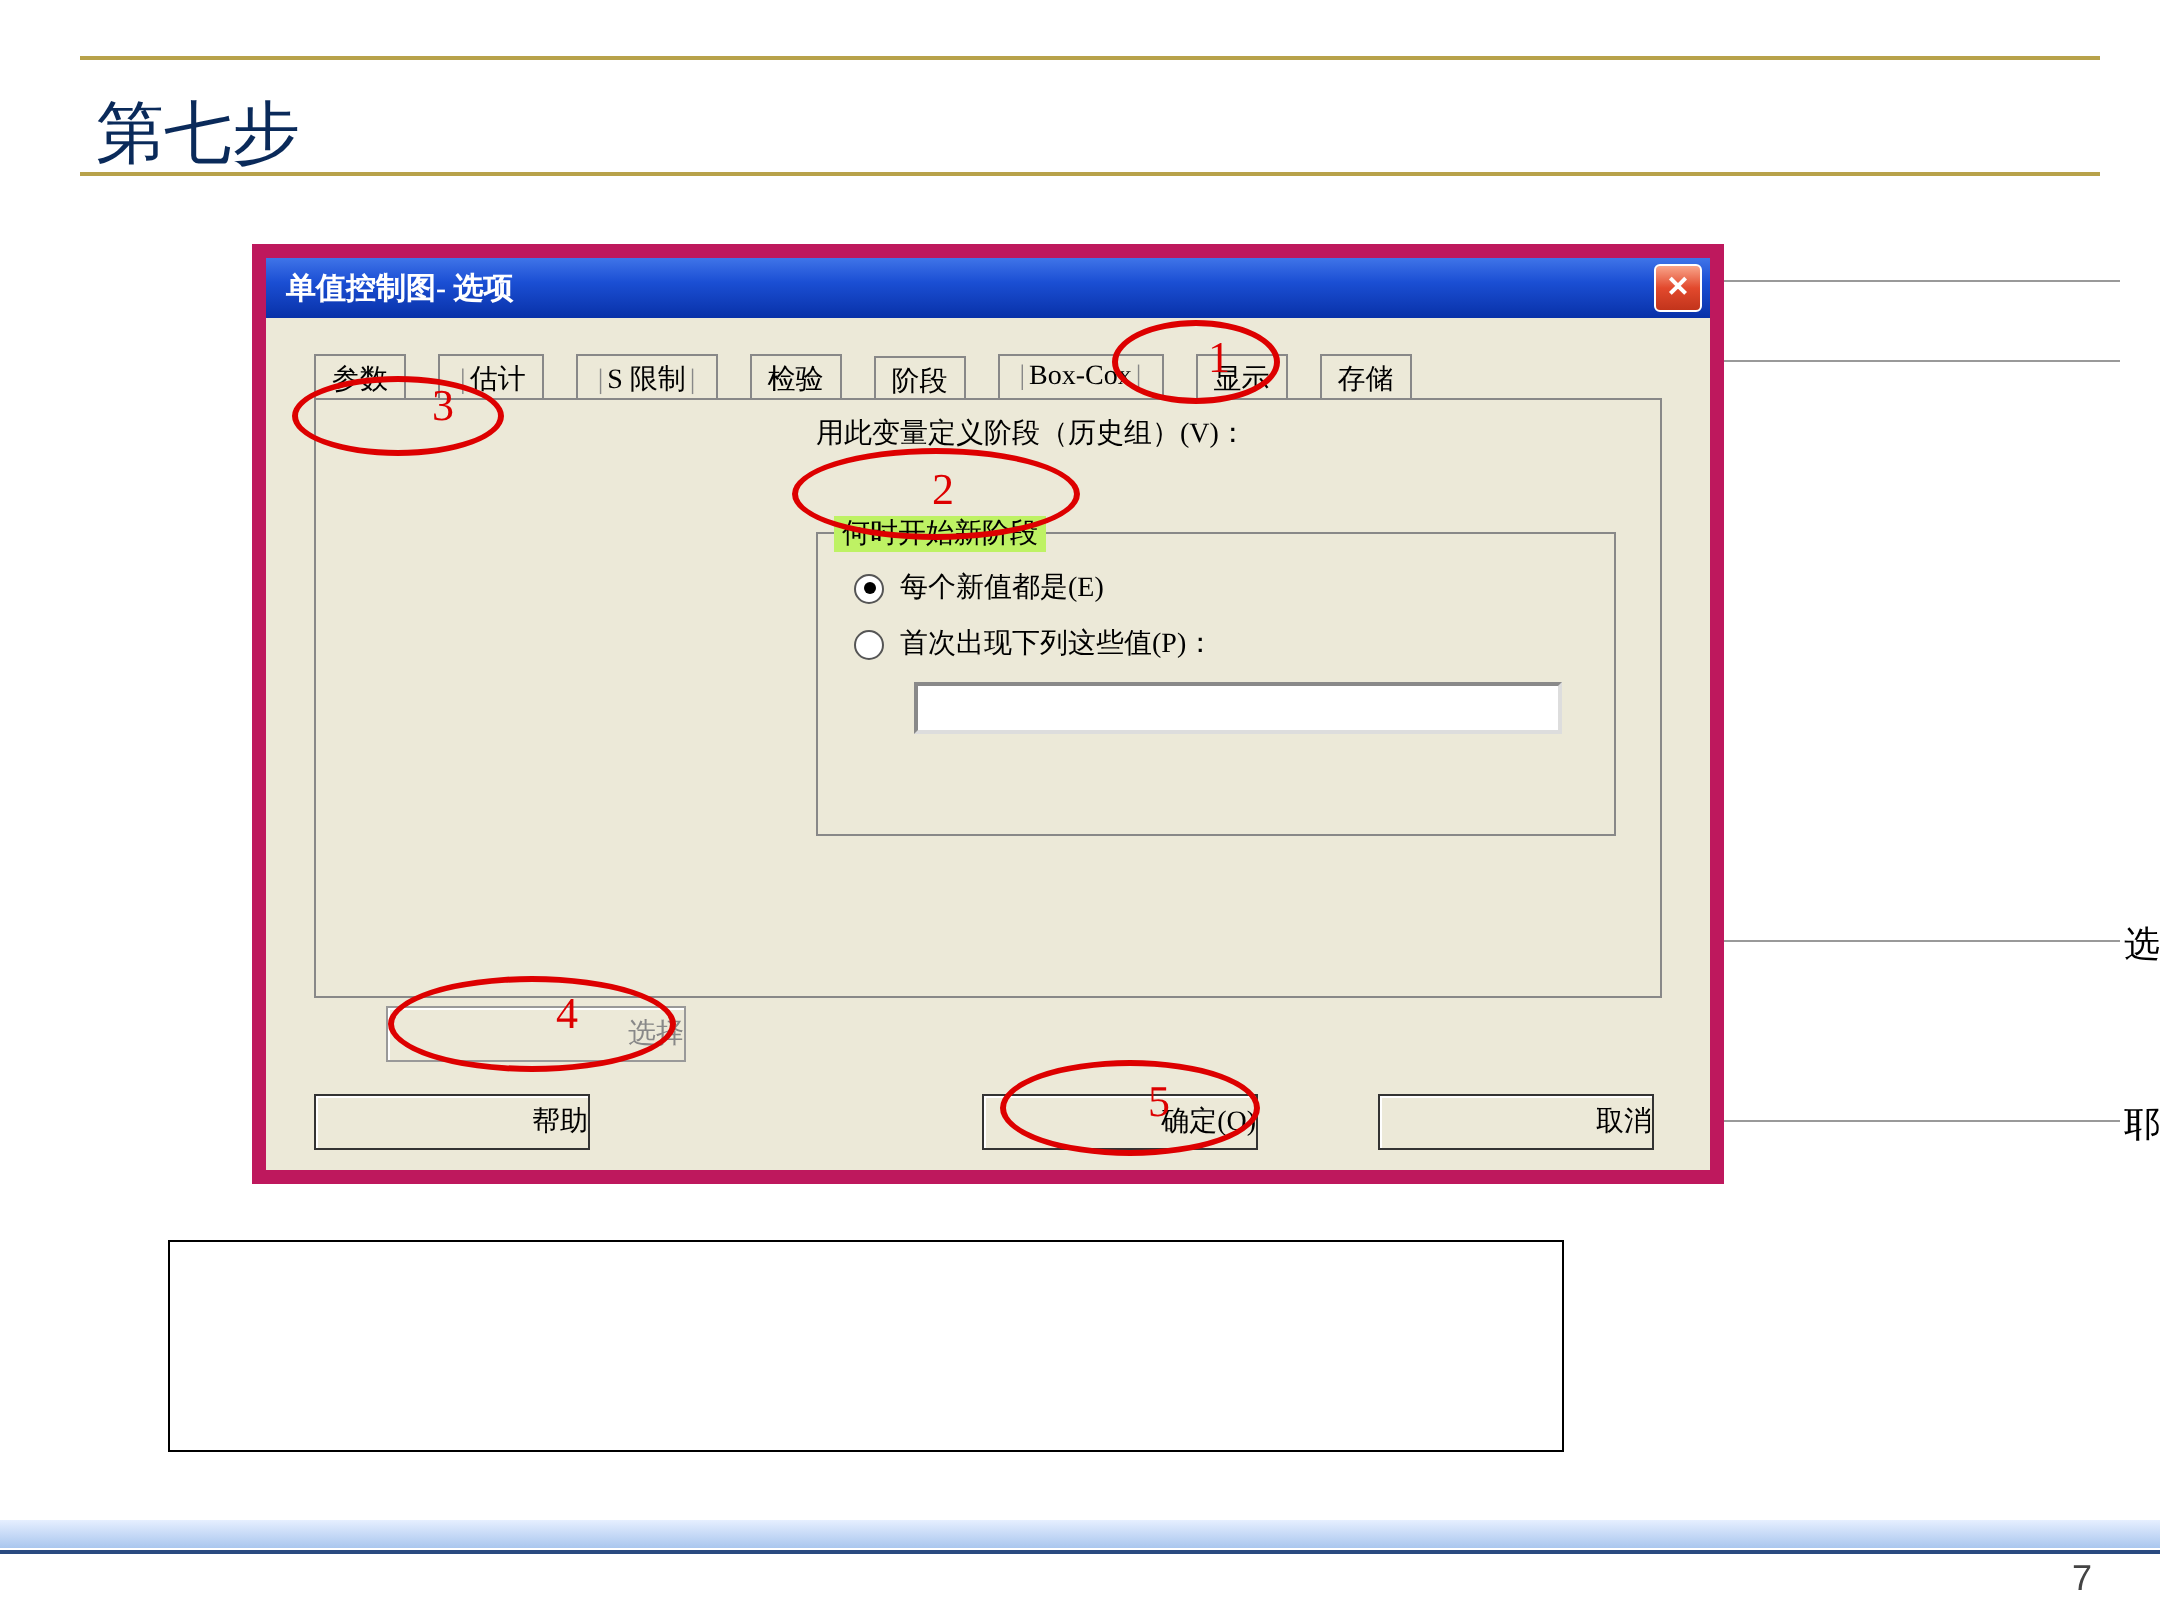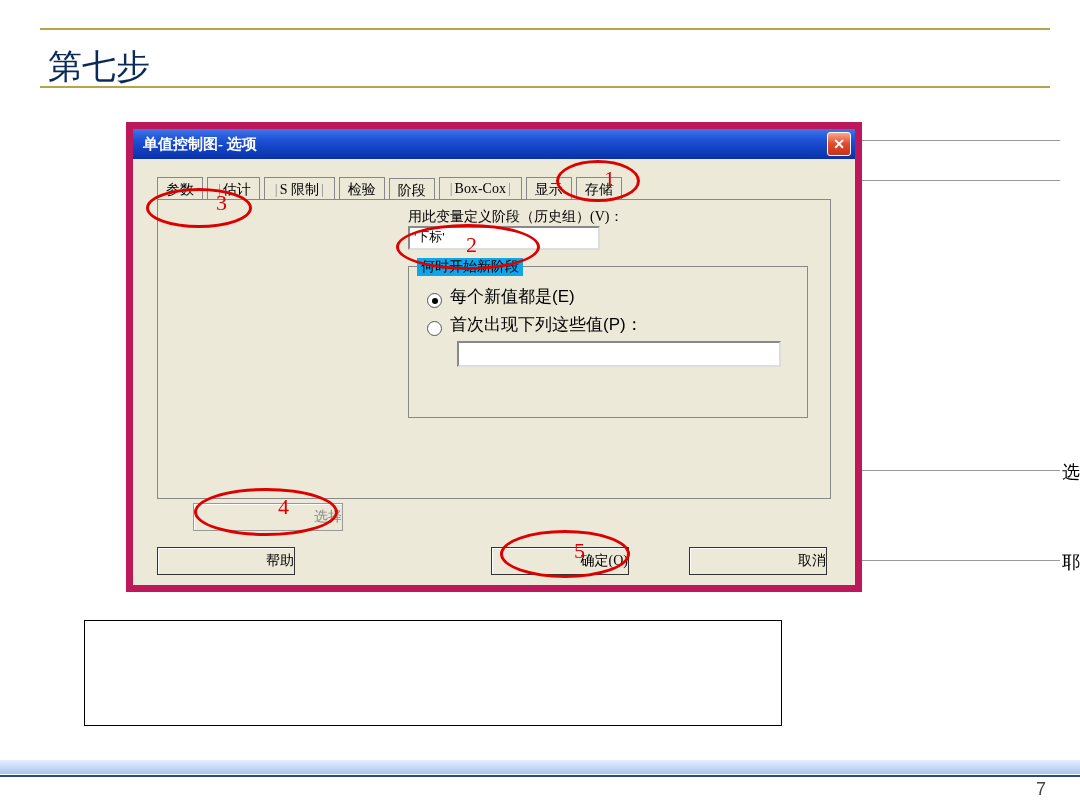--- a/index.html
+++ b/index.html
@@ -5,34 +5,34 @@
   html,body{margin:0;padding:0;width:1080px;height:810px;font-family:"Microsoft YaHei","SimSun",sans-serif;background:#fff;overflow:hidden}
   .slide{position:relative;width:1080px;height:810px;background:#fff}
   .title{position:absolute;left:48px;top:44px;font-size:34px;color:#0a2a5a;font-family:Liberation Serif, serif}
   .title-rule{position:absolute;left:40px;top:28px;right:30px;height:56px;border-top:2px solid #b8a24a;border-bottom:2px solid #b8a24a}
   .bg-grid{position:absolute;left:800px;top:100px;width:260px;height:480px}
   .bg-grid .r{position:absolute;left:0;right:0;height:40px;border-bottom:1px solid #999}
   .bg-text{position:absolute;right:0;color:#000;font-size:18px;font-family:"SimSun",serif}
   .dialog{position:absolute;left:126px;top:122px;width:722px;height:456px;background:#ece9d8;border:7px solid #be185d}
   .titlebar{height:30px;background:linear-gradient(to bottom,#3f74e8 0%,#1b4fd4 40%,#0831a8 100%);display:flex;align-items:center;justify-content:space-between;padding:0 4px 0 10px;color:#fff;font-size:15px;font-weight:bold;font-family:"SimSun",serif}
   .closebtn{width:22px;height:22px;background:linear-gradient(to bottom,#f9a58a,#e2492d 50%,#c2341b);border:1px solid #fff;border-radius:3px;display:flex;align-items:center;justify-content:center;color:#fff;font-weight:bold;font-size:14px}
-  .tabs{position:absolute;left:24px;top:48px;display:flex;gap:4px;font-size:14px;font-family:"SimSun",serif}
+  .tabs{position:absolute;left:24px;top:48px;display:flex;gap:16px;font-size:14px;font-family:"SimSun",serif}
   .tab{padding:3px 8px;border:1px solid #888;border-bottom:none;background:#ece9d8;white-space:nowrap}
   .tab.active{background:#ece9d8;position:relative;top:1px}
   .tab .sep{color:#888;margin:0 2px}
   .panel{position:absolute;left:24px;top:70px;right:24px;bottom:86px;border:1px solid #888;background:#ece9d8}
   .listbox{position:absolute;left:6px;top:6px;width:210px;height:280px;background:#fff;border:2px inset #ddd;font-family:"Courier New",monospace;font-size:14px;color:#888;padding:2px}
   .listrow{display:flex}
   .listrow .c{width:48px}
   .lbl{position:absolute;font-size:14px;font-family:"SimSun",serif}
   .lbl.var{left:250px;top:8px}
   .input1{position:absolute;left:250px;top:26px;width:180px;height:20px;background:#fff;border:2px inset #ddd;padding:0 4px;font-size:13px;font-family:"SimSun",serif}
   .group{position:absolute;left:250px;top:66px;width:398px;height:150px;border:1px solid #888}
-  .group .legend{position:absolute;left:8px;top:-9px;background:#0ea5e9;padding:0 4px;font-size:14px;font-family:"SimSun",serif}
-  .radio-row{position:absolute;left:18px;display:flex;align-items:flex-end;font-size:17px;font-family:Liberation Sans, sans-serif}
+  .group .legend{position:absolute;left:8px;top:-9px;background:#bef264;padding:0 4px;font-size:14px;font-family:"SimSun",serif}
+  .radio-row{position:absolute;left:18px;display:flex;align-items:center;font-size:14px;font-family:Liberation Serif, serif}
   .radio-row.r1{top:18px}
   .radio-row.r2{top:46px}
   .radio{width:13px;height:13px;border:1px solid #555;border-radius:50%;background:#fff;margin-right:8px;display:flex;align-items:center;justify-content:center}
   .radio .dot{width:6px;height:6px;background:#000;border-radius:50%}
   .group .input2{position:absolute;left:48px;top:74px;width:320px;height:22px;background:#fff;border:2px inset #ddd}
   .btn{position:absolute;height:26px;background:#ece9d8;border:1px solid #333;box-shadow:inset 1px 1px 0 #fff;font-size:14px;font-family:"SimSun",serif;display:flex;align-items:center;justify-content:flex-end}
   .btn.sel{left:60px;top:374px;width:148px;color:#888;border-color:#999;box-shadow:inset 1px 1px 0 #fff}
   .btn.help{left:24px;top:418px;width:136px}
   .btn.ok{left:358px;top:418px;width:136px}
   .btn.cancel{left:556px;top:418px;width:136px}
@@ -73,21 +73,20 @@
       <div class="tab"><span>检验</span></div>
       <div class="tab active"><span>阶段</span></div>
       <div class="tab"><span class="sep">|</span><span>Box-Cox</span><span class="sep">|</span></div>
       <div class="tab"><span>显示</span></div>
       <div class="tab"><span>存储</span></div>
     </div>
 
     <div class="panel">
 
       <div class="lbl var">用此变量定义阶段（历史组）(V)：</div>
-      <div class="input1"><span>'下标'</span></div>
 
       <div class="group">
         <div class="legend">何时开始新阶段</div>
         <div class="radio-row r1">
           <span class="radio">
               <span class="dot"></span>
             </span>
           <span>每个新值都是(E)</span>
         </div>
         <div class="radio-row r2">

